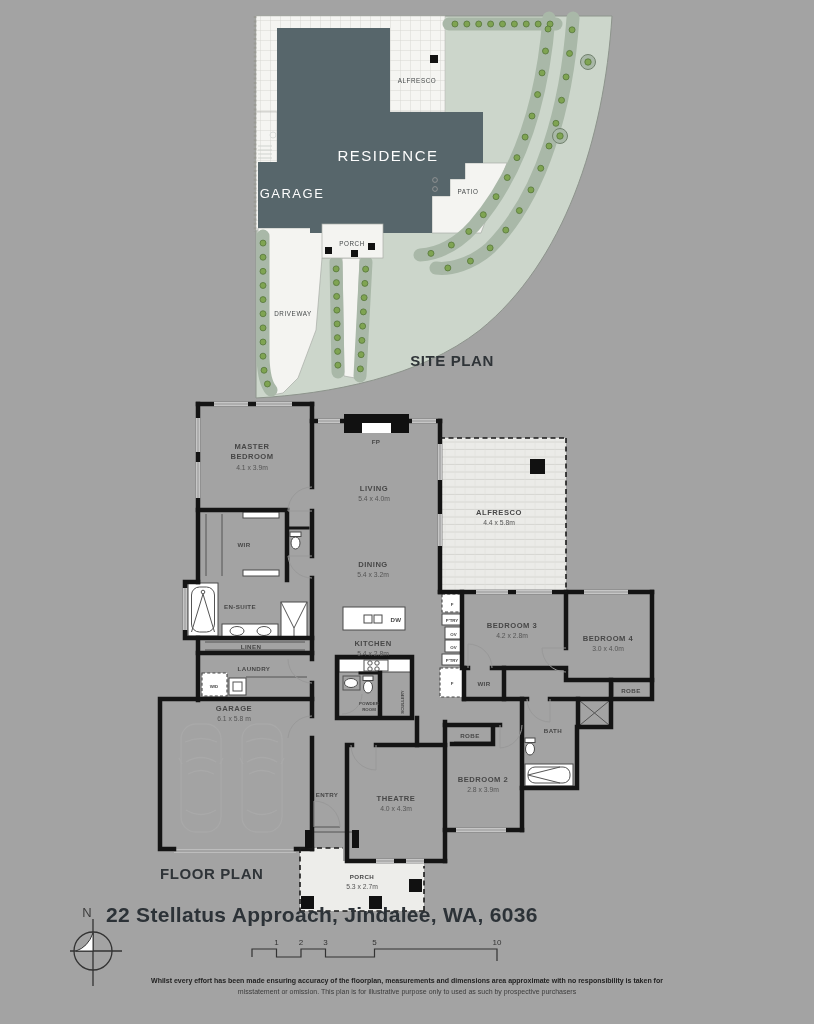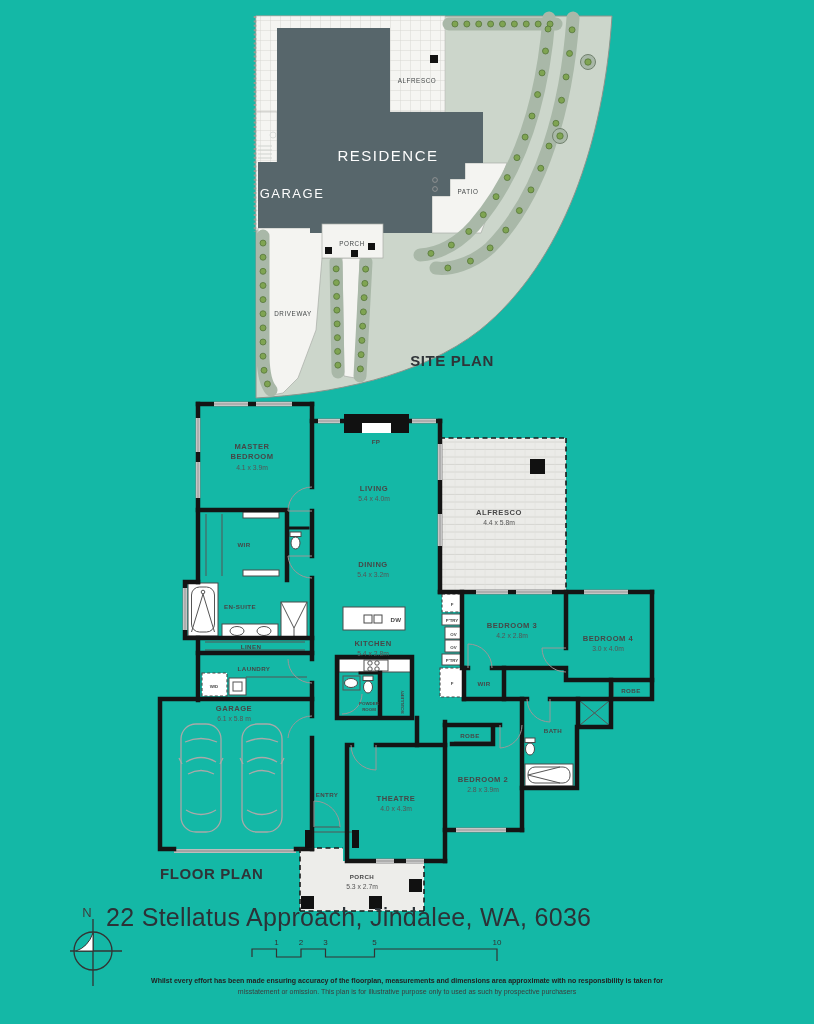--- a/index.html
+++ b/index.html
@@ -1,16 +1,16 @@
 <!DOCTYPE html>
 <html><head>
 <meta charset="utf-8">
 <style>
   html,body{margin:0;padding:0;background:#fff;}
-  .page{position:relative;width:814px;height:1024px;background:#14b8a6;overflow:hidden;
+  .page{position:relative;width:814px;height:1024px;background:#a3a3a3;overflow:hidden;
         font-family:"Liberation Sans",sans-serif;}
   svg{position:absolute;left:0;top:0;}
   
   .wall{stroke:#141414;stroke-width:4.5;fill:none;stroke-linecap:square;}
   .wallthin{stroke:#141414;stroke-width:3;fill:none;stroke-linecap:square;}
   .win{stroke:#c6c6c6;stroke-width:4.5;fill:none;}
   .winline{stroke:#8a8a8a;stroke-width:.8;fill:none;}
   .thin{stroke:#555;stroke-width:1;fill:none;}
   .fix{stroke:#4a4a4a;stroke-width:1;fill:#ffffff;}
   .door{stroke:#999;stroke-width:1;fill:none;}
@@ -27,21 +27,21 @@
   
   text{font-family:"Liberation Sans",sans-serif;fill:#3d3d3d;}
   .rm{font-size:7.6px;font-weight:bold;letter-spacing:.5px;text-anchor:middle;fill:#474747;}
   .dim{font-size:6.8px;text-anchor:middle;fill:#555;}
   .sm{font-size:6.2px;font-weight:bold;letter-spacing:.4px;text-anchor:middle;fill:#474747;}
   .xs{font-size:4.4px;font-weight:bold;text-anchor:middle;fill:#474747;}
   .big{font-size:15px;letter-spacing:.6px;font-weight:bold;fill:#2f3438;}
   .sitewhite{fill:#fdfdfd;text-anchor:middle;letter-spacing:1.5px;}
   .sitesm{font-size:6.3px;letter-spacing:.6px;text-anchor:middle;fill:#45494a;}
   .tick{font-size:8px;text-anchor:middle;fill:#333;}
-  .address{position:absolute;left:106px;top:903px;font-size:25px;font-weight:400;
+  .address{position:absolute;left:106px;top:903px;font-size:21px;font-weight:700;
            color:#2c3237;letter-spacing:.3px;}
   .disc1{position:absolute;left:0;top:977px;width:814px;text-align:center;
          font-size:7px;font-weight:bold;color:#222;}
   .disc2{position:absolute;left:0;top:988px;width:814px;text-align:center;
          font-size:7px;color:#3c3c3c;}
 </style>
 </head>
 <body>
 
 <div class="page">

